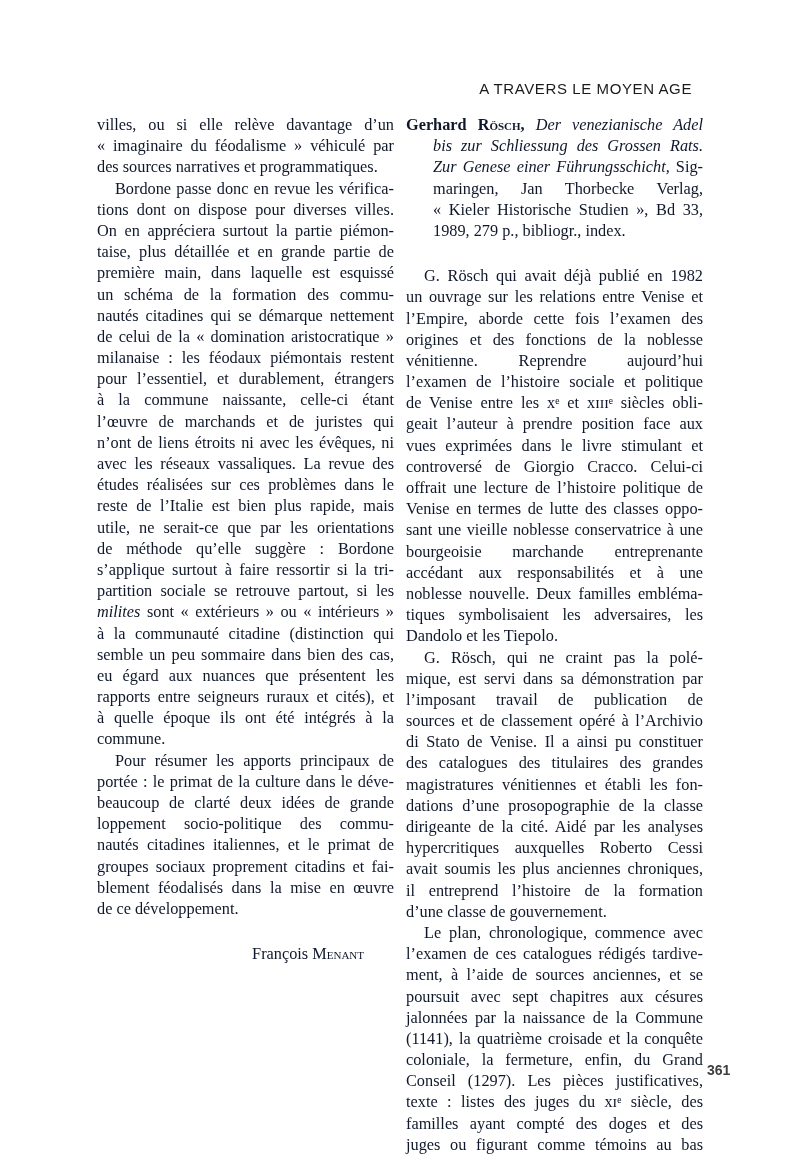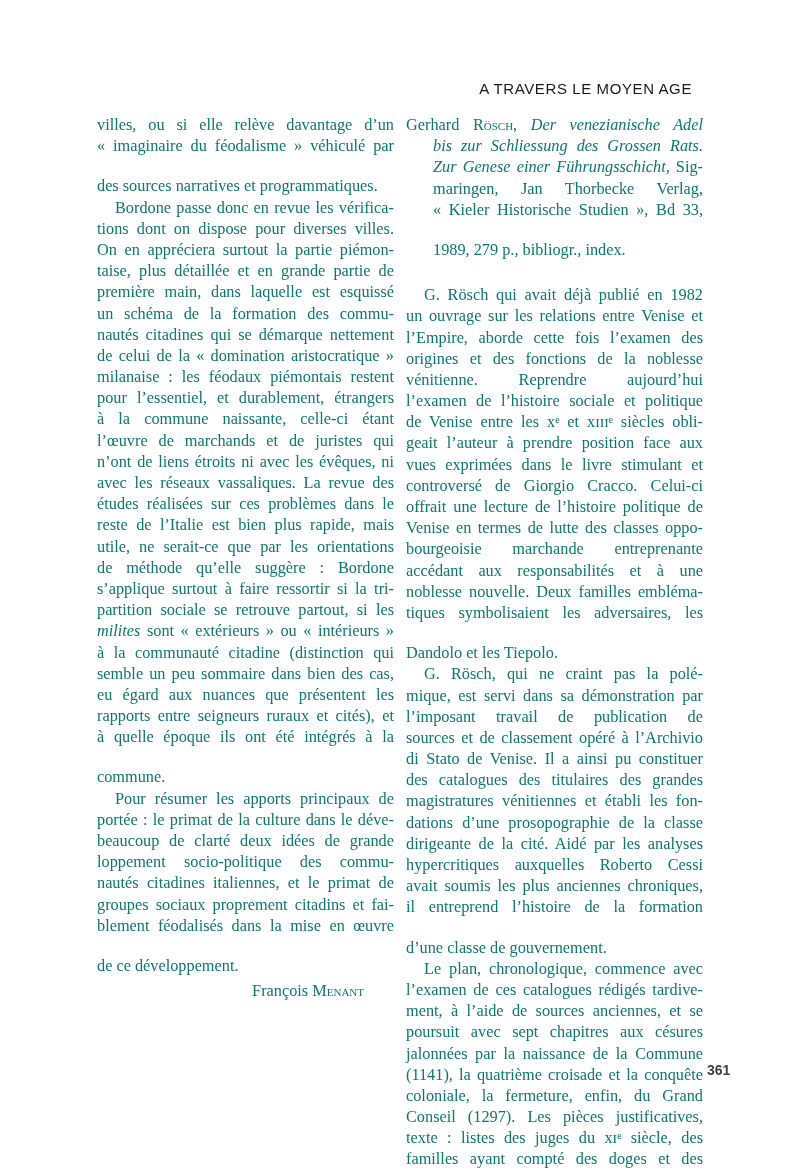--- a/index.html
+++ b/index.html
@@ -6,36 +6,36 @@
     body { width: 801px; height: 1170px; position: relative; overflow: hidden; }
     .page { position: absolute; left: 0; top: 0; width: 795px; height: 1170px; color: #1a1a1a; }
     .running-head {
       position: absolute; top: 80px; right: 103px;
       font-family: "Liberation Sans", sans-serif; font-size: 15px; letter-spacing: 0.6px;
       color: #1a1a1a;
     }
     .col {
       position: absolute; top: 114px; width: 297px;
       font-family: "Liberation Serif", serif; font-size: 16.3px; line-height: 21.2px;
-      color: #0f766e;
+      color: #0f172a;
     }
     .col-left { left: 97px; }
     .col-right { left: 406px; }
     .line { display: block; text-align: justify; text-align-last: justify; white-space: nowrap; height: 21.2px; }
-    .line.last { text-align-last: left; margin-top: 19px; }
+    .line.last { text-align-last: left; }
     .indent { padding-left: 18px; }
     .hang { padding-left: 27px; }
-    .sig { text-align: right; text-align-last: right; padding-right: 30px; margin-top: 4px; }
+    .sig { text-align: right; text-align-last: right; padding-right: 30px; margin-top: 24px; }
     .sc { font-variant: small-caps; }
     .gap { height: 24px; }
     .folio {
       position: absolute; top: 1062px; left: 707px;
       font-family: Liberation Sans, sans-serif; font-weight: bold; font-size: 14px; color: #404040;
     }
-    b { font-weight: normal; }
+    b { font-weight: bold; }
     i { font-style: italic; }
   </style>
 </head>
 <body>
 
 <div class="page">
 
   <div class="running-head">A TRAVERS LE MOYEN AGE</div>
 
   <div class="col col-left">
@@ -95,20 +95,21 @@
     <span class="line">l’Empire, aborde cette fois l’examen des</span>
     <span class="line">origines et des fonctions de la noblesse</span>
     <span class="line">vénitienne. Reprendre aujourd’hui</span>
     <span class="line">l’examen de l’histoire sociale et politique</span>
     <span class="line">de Venise entre les xᵉ et xɪɪɪᵉ siècles obli-</span>
     <span class="line">geait l’auteur à prendre position face aux</span>
     <span class="line">vues exprimées dans le livre stimulant et</span>
     <span class="line">controversé de Giorgio Cracco. Celui-ci</span>
     <span class="line">offrait une lecture de l’histoire politique de</span>
     <span class="line">Venise en termes de lutte des classes oppo-</span>
+    <span class="line">sant une vieille noblesse conservatrice à une</span>
     <span class="line">bourgeoisie marchande entreprenante</span>
     <span class="line">accédant aux responsabilités et à une</span>
     <span class="line">noblesse nouvelle. Deux familles embléma-</span>
     <span class="line">tiques symbolisaient les adversaires, les</span>
     <span class="line last">Dandolo et les Tiepolo.</span>
     <span class="line indent">G. Rösch, qui ne craint pas la polé-</span>
     <span class="line">mique, est servi dans sa démonstration par</span>
     <span class="line">l’imposant travail de publication de</span>
     <span class="line">sources et de classement opéré à l’Archivio</span>
     <span class="line">di Stato de Venise. Il a ainsi pu constituer</span>

